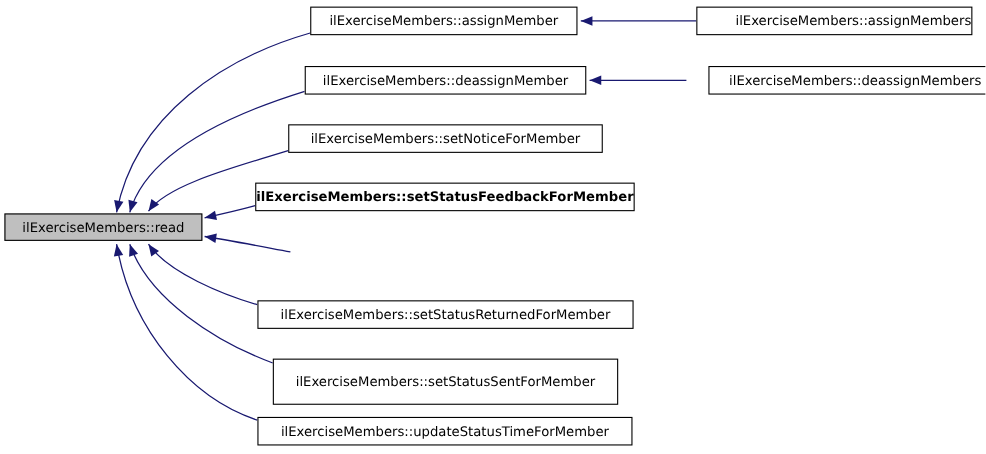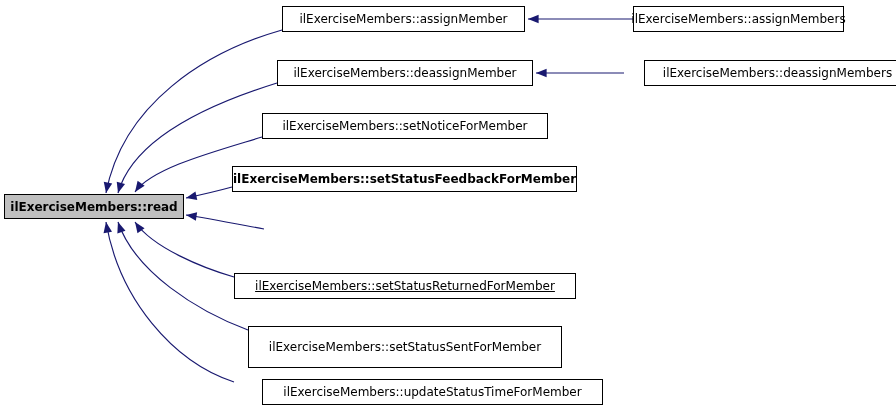--- a/index.html
+++ b/index.html
@@ -75,54 +75,54 @@
     <path class="edge" d="M 232,187 C 214,192 200,195 186,198" marker-end="url(#arrow)"></path>
     <path class="edge" d="M 264,229 C 237,224 206,218 186,215" marker-end="url(#arrow)"></path>
     <path class="edge" d="M 234,277 C 203,268 153,248 135,222" marker-end="url(#arrow)"></path>
     <path class="edge" d="M 248,330 C 197,311 135,272 118,222" marker-end="url(#arrow)"></path>
     <path class="edge" d="M 234,382 C 173,362 119,299 106,222" marker-end="url(#arrow)"></path>
 
     <path class="edge" d="M 633,19 L 528,19" marker-end="url(#arrow)"></path>
     <path class="edge" d="M 624,73 L 536,73" marker-end="url(#arrow)"></path>
   </svg>
 
-  <div class="node highlight" style="left:4px; top:194px; width:180px; height:25px;font-weight:bold;">
+  <div class="node highlight" style="left:4px; top:194px; width:180px; height:25px;">
     <span>ilExerciseMembers::read</span>
   </div>
 
   <div class="node" style="left:282px; top:6px; width:243px; height:26px;">
     <span>ilExerciseMembers::assignMember</span>
   </div>
 
   <div class="node" style="left:262px; top:113px; width:286px; height:26px;">
     <span>ilExerciseMembers::setNoticeForMember</span>
   </div>
 
   <div class="node" style="left:277px; top:60px; width:256px; height:26px;">
     <span>ilExerciseMembers::deassignMember</span>
   </div>
 
   <div class="node" style="left:232px; top:166px; width:345px; height:26px;font-weight:bold;">
     <span>ilExerciseMembers::setStatusFeedbackForMember</span>
   </div>
 
 
-  <div class="node" style="left:234px; top:273px; width:342px; height:26px;text-decoration:underline;">
+  <div class="node" style="left:234px; top:273px; width:342px; height:26px;">
     <span>ilExerciseMembers::setStatusReturnedForMember</span>
   </div>
 
   <div class="node" style="left:248px; top:326px; width:314px; height:42px;">
     <span>ilExerciseMembers::setStatusSentForMember</span>
   </div>
 
-  <div class="node" style="left:234px; top:379px; width:341px; height:26px;margin-left:28px;">
+  <div class="node" style="left:234px; top:379px; width:341px; height:26px;">
     <span>ilExerciseMembers::updateStatusTimeForMember</span>
   </div>
 
-  <div class="node" style="left:633px; top:6px; width:211px; height:26px;">
+  <div class="node" style="left:633px; top:6px; width:251px; height:26px;justify-content:flex-end;">
     <span>ilExerciseMembers::assignMembers</span>
   </div>
 
   <div class="node" style="left:644px; top:60px; width:267px; height:26px;">
     <span>ilExerciseMembers::deassignMembers</span>
   </div>
 
 </div>
 
 </body></html>

